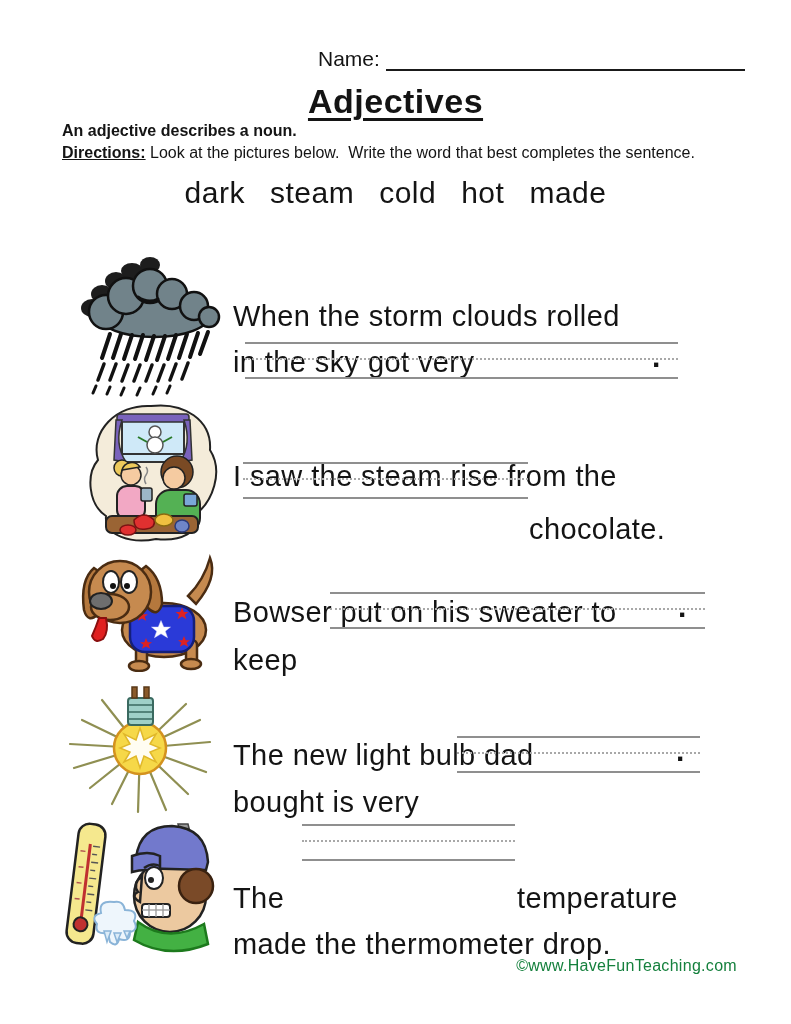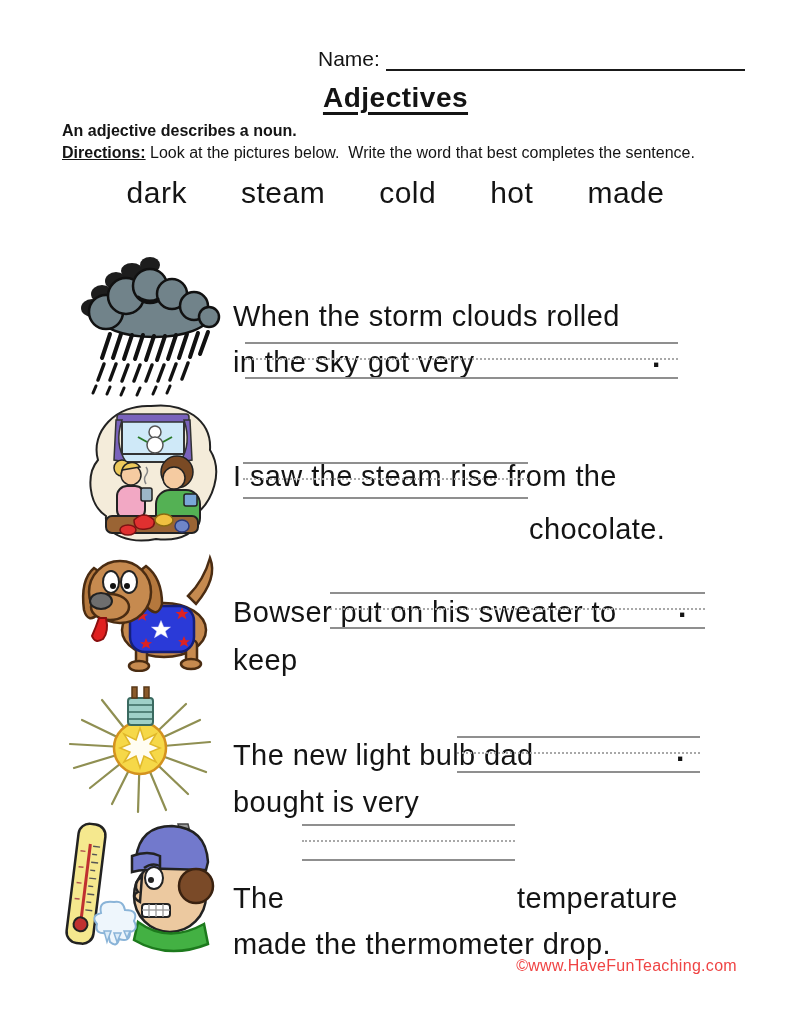--- a/index.html
+++ b/index.html
@@ -2,37 +2,37 @@
 <html><head>
 <meta charset="utf-8">
 <style>
   html,body{margin:0;padding:0;background:#fff;}
   .page{position:relative;width:783px;height:1024px;background:#ffffff;overflow:hidden;
         font-family:"Liberation Sans","DejaVu Sans",sans-serif;color:#141414;}
   .abs{position:absolute;}
   
   .name-label{font-size:21px;}
   .name-line{border-top:2px solid #1a1a1a;height:0;}
-  .title{width:791px;text-align:center;font-size:28px;font-weight:bold;letter-spacing:.5px;}
+  .title{width:791px;text-align:center;font-size:34px;font-weight:bold;letter-spacing:.5px;}
   .title span{text-decoration:underline;text-decoration-thickness:3px;text-underline-offset:5px;}
   .subtitle{font-size:16px;font-weight:bold;}
   .directions{font-size:16px;white-space:pre-wrap;text-align:right;}
   .directions .dlabel{font-weight:bold;text-decoration:underline;}
   
-  .word-bank{left:0;top:176px;width:791px;display:flex;justify-content:center;gap:54px;
+  .word-bank{left:0;top:176px;width:791px;display:flex;justify-content:center;gap:25px;
              font-size:30px;letter-spacing:.5px;}
   
   .sent{font-size:29px;letter-spacing:.4px;line-height:1;white-space:nowrap;margin-top:42px;}
   
   .wlines{height:36px;}
   .wlines .lt{border-top:2px solid #8f8f8f;}
   .wlines .lm{border-top:2px dotted #a8a8a8;margin-top:14px;}
   .wlines .lb{border-top:2px solid #8f8f8f;margin-top:17px;}
   .dot{font-size:30px;font-weight:bold;line-height:34px;}
-  .footer{font-size:16px;color:#ef4444;letter-spacing:.3px;}
+  .footer{font-size:16px;color:#15803d;letter-spacing:.3px;}
   svg{display:block;}
 </style>
 </head>
 <body>
 
 <div class="page">
 
   <span class="abs name-label" style="left:318px;top:47px;">Name:</span>
   <div class="abs name-line" style="left:386px;top:69px;width:359px;"></div>
 

